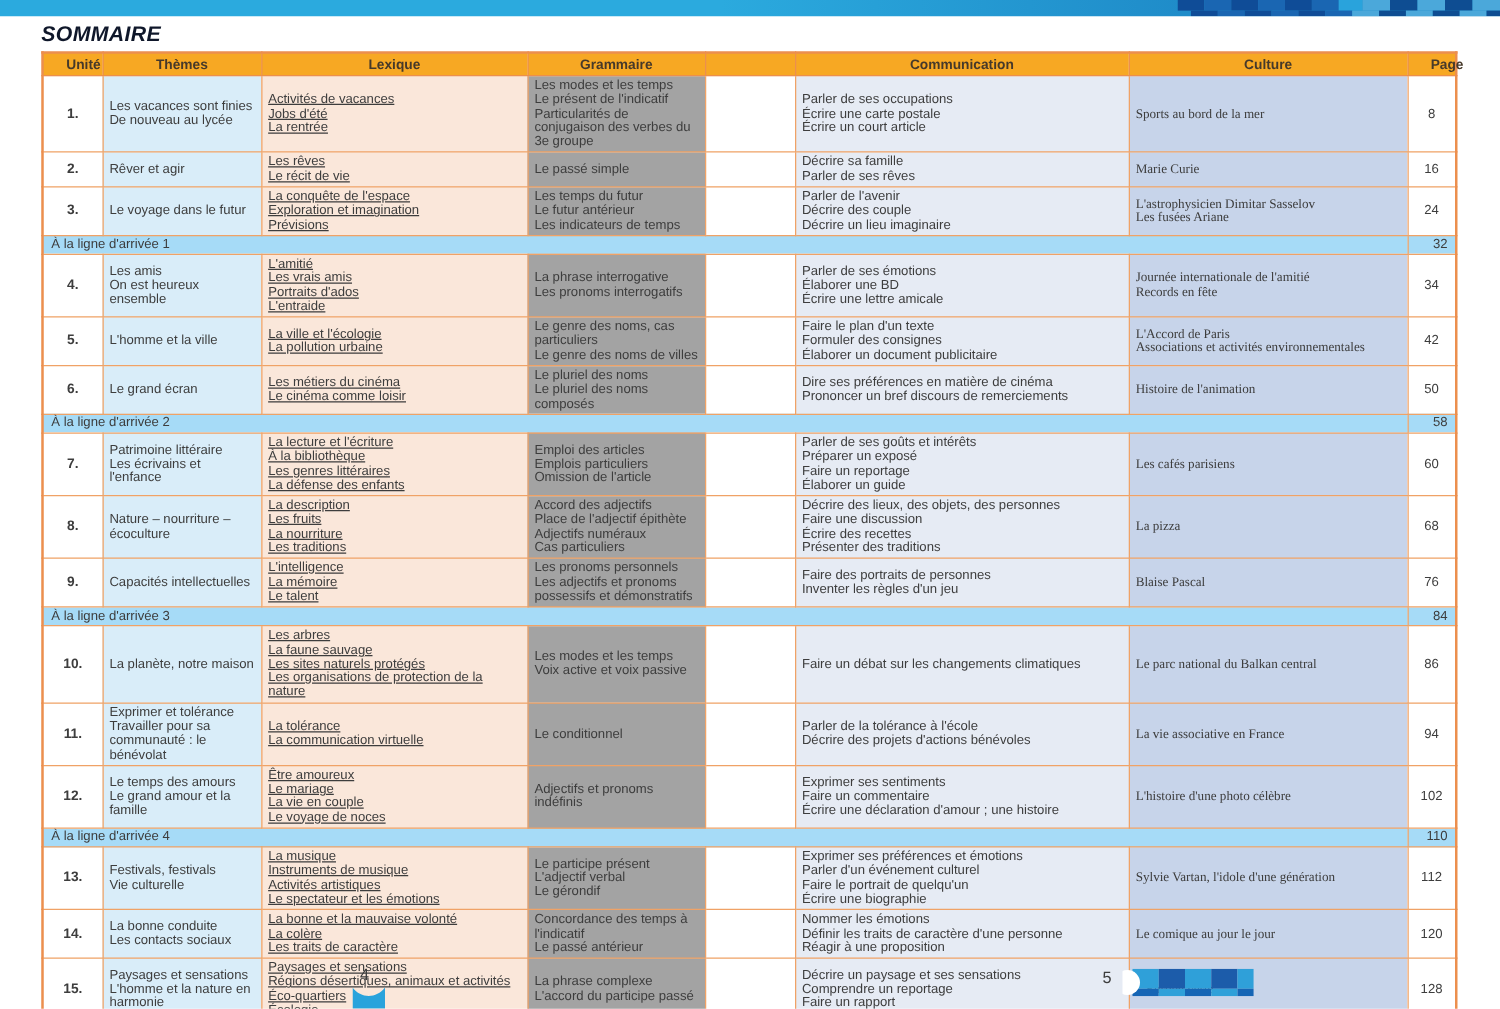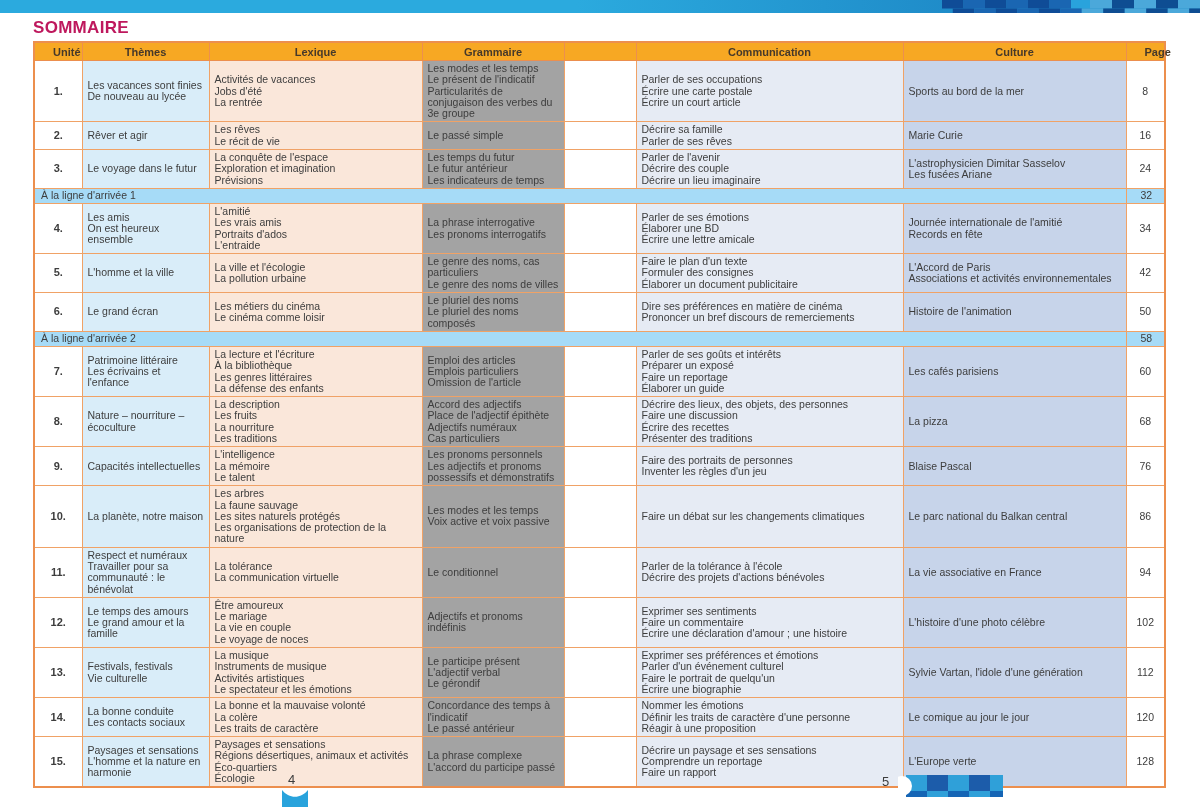--- a/index.html
+++ b/index.html
@@ -9,49 +9,49 @@
   }
   
   .banner{
     height:13px;width:100%;
     background:linear-gradient(90deg,#2baade 0%,#2baade 48%,#1f8cc9 79%);
     position:relative;
   }
   .banner svg{position:absolute;right:0;top:0;display:block;}
   
   .title{
-    color:#be185d;font-size:17px;font-weight:bold;
-    margin:5px 0 3px 33px;letter-spacing:.3px;
+    color:#0f172a;font-size:17px;font-weight:bold;
+    margin:5px 0 3px 33px;letter-spacing:.3px;font-style:italic;
   }
   
   table{
     border-collapse:collapse;table-layout:fixed;
     margin-left:33px;width:1131px;
     border:2px solid #ec8f4e;
   }
   th{
     background:#f7a823;color:#46392a;font-size:11px;font-weight:bold;
     border:1px solid #ec8f4e;padding:2px 18px;height:13px;
   }
   td{
     border:1px solid #f0a266;
     font-size:10.5px;line-height:11.3px;color:#3d3d3d;
     padding:2px 5px;vertical-align:middle;
   }
   td .line{white-space:normal;}
   td.c-unit{text-align:center;font-weight:bold;background:#ffffff;font-size:11px;}
   td.c-themes{background:#d9edf9;}
-  td.c-lexique{background:#fae7da;}
+  td.c-lexique{background:#fae7da;text-decoration:underline;}
   td.c-grammaire{background:#a3a3a3;}
   td.c-empty{background:#ffffff;}
   td.c-comm{background:#e6ebf4;}
-  td.c-culture{background:#c7d4ea;}
+  td.c-culture{background:#c7d4ea;font-family:Liberation Serif, serif;}
   td.c-page{background:#ffffff;text-align:center;}
   tr.band td{background:#a6dbf7;height:12px;padding:1px 6px;}
-  tr.band td.c-page{background:#a6dbf7;text-align:left;padding-left:14px;}
+  tr.band td.c-page{background:#a6dbf7;text-align:right;padding-left:14px;}
   
   .footer-num{position:absolute;font-size:13px;color:#3d3d3d;}
   #pn-left{left:288px;top:772px;}
   #pn-right{left:882px;top:774px;}
   #flag{position:absolute;left:282px;top:789px;}
   #ribbon{position:absolute;left:898px;top:775px;}
 </style>
 </head>
 <body>
 
@@ -356,20 +356,24 @@
     <td class="c-comm">
           <div class="line">Faire des portraits de personnes</div>
           <div class="line">Inventer les règles d'un jeu</div>
         </td>
     <td class="c-culture">
           <div class="line">Blaise Pascal</div>
         </td>
     <td class="c-page">76</td>
   </tr>
 
+  <tr class="band">
+    <td colspan="7">À la ligne d'arrivée 3</td>
+    <td class="c-page">84</td>
+  </tr>
 
   <tr>
     <td class="c-unit">10.</td>
     <td class="c-themes">
           <div class="line">La planète, notre maison</div>
         </td>
     <td class="c-lexique">
           <div class="line">Les arbres</div>
           <div class="line">La faune sauvage</div>
           <div class="line">Les sites naturels protégés</div>
@@ -385,21 +389,21 @@
         </td>
     <td class="c-culture">
           <div class="line">Le parc national du Balkan central</div>
         </td>
     <td class="c-page">86</td>
   </tr>
 
   <tr>
     <td class="c-unit">11.</td>
     <td class="c-themes">
-          <div class="line">Respect et numéraux</div>
+          <div class="line">Exprimer et tolérance</div>
           <div class="line">Travailler pour sa communauté : le bénévolat</div>
         </td>
     <td class="c-lexique">
           <div class="line">La tolérance</div>
           <div class="line">La communication virtuelle</div>
         </td>
     <td class="c-grammaire">
           <div class="line">Le conditionnel</div>
         </td>
     <td class="c-empty"></td>
@@ -433,20 +437,24 @@
           <div class="line">Exprimer ses sentiments</div>
           <div class="line">Faire un commentaire</div>
           <div class="line">Écrire une déclaration d'amour ; une histoire</div>
         </td>
     <td class="c-culture">
           <div class="line">L'histoire d'une photo célèbre</div>
         </td>
     <td class="c-page">102</td>
   </tr>
 
+  <tr class="band">
+    <td colspan="7">À la ligne d'arrivée 4</td>
+    <td class="c-page">110</td>
+  </tr>
 
   <tr>
     <td class="c-unit">13.</td>
     <td class="c-themes">
           <div class="line">Festivals, festivals</div>
           <div class="line">Vie culturelle</div>
         </td>
     <td class="c-lexique">
           <div class="line">La musique</div>
           <div class="line">Instruments de musique</div>

